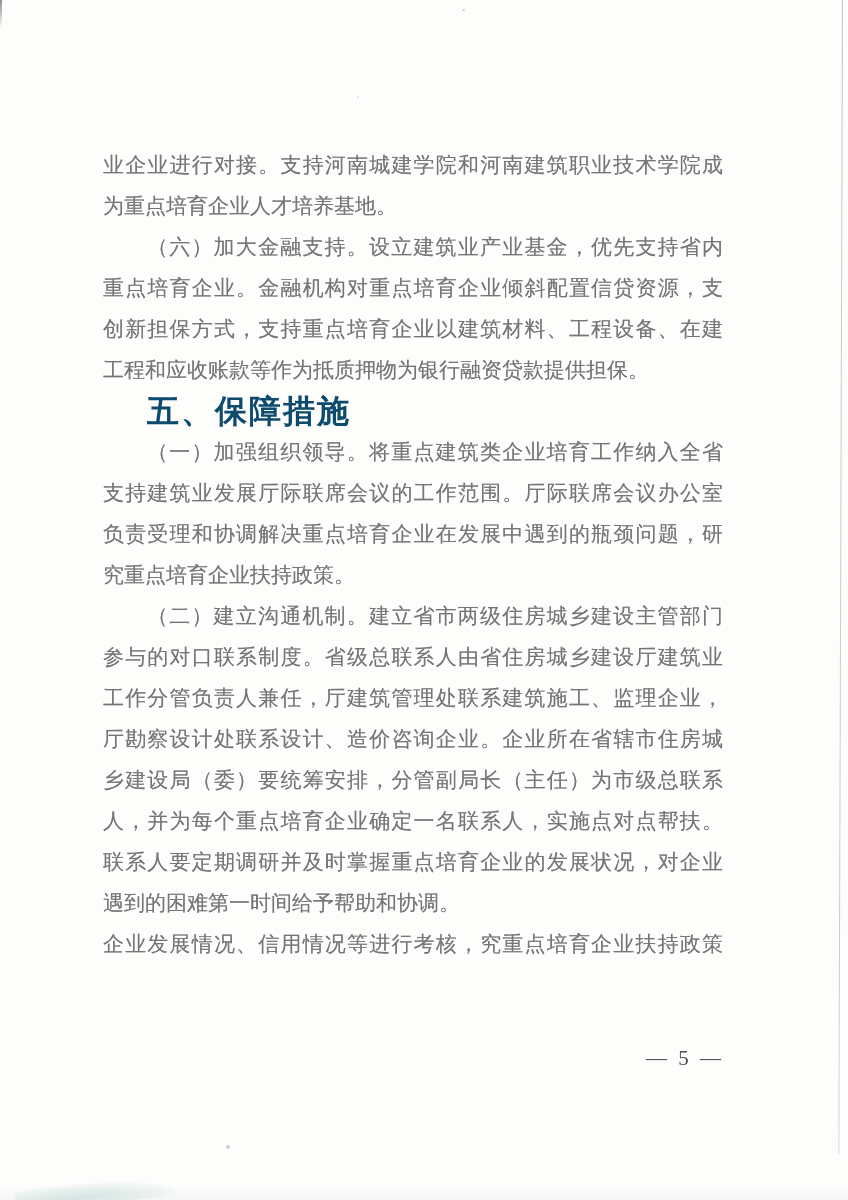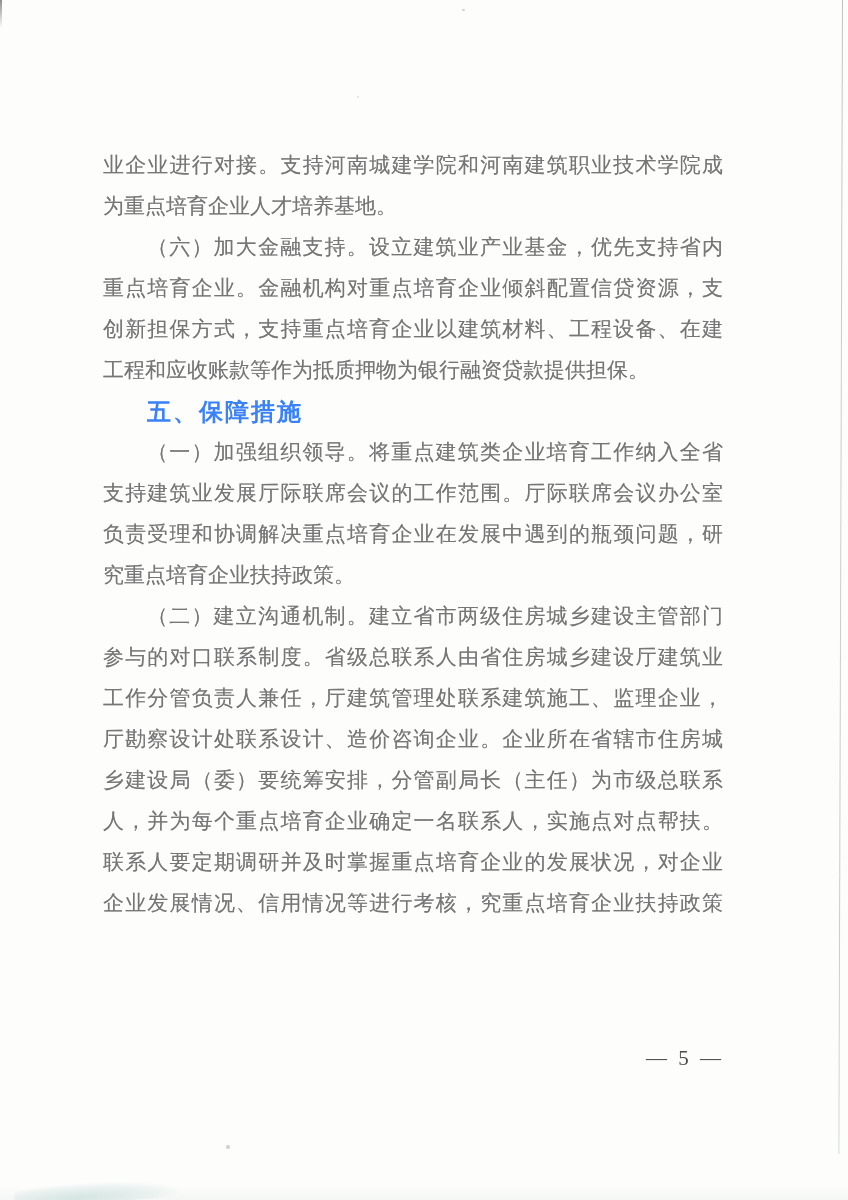--- a/index.html
+++ b/index.html
@@ -33,23 +33,23 @@
   .ln.j {
     white-space: normal;
     text-align: justify;
     text-align-last: justify;
   }
   .ln.ind {
     text-indent: 44px;
   }
   .ln.heading {
     font-family: "Liberation Sans", "DejaVu Sans", sans-serif;
-    font-size: 24px;
+    font-size: 32px;
     font-weight: bold;
-    color: #3b82f6;
+    color: #0c4a6e;
     letter-spacing: 2px;
     text-indent: 44px;
     text-shadow: none;
     white-space: nowrap;
   }
   .page-number {
     position: absolute;
     top: 1046px;
     right: 124px;
     font-size: 21px;
@@ -115,20 +115,21 @@
     <div class="ln j">支持建筑业发展厅际联席会议的工作范围。厅际联席会议办公室</div>
     <div class="ln j">负责受理和协调解决重点培育企业在发展中遇到的瓶颈问题，研</div>
     <div class="ln">究重点培育企业扶持政策。</div>
     <div class="ln j ind">（二）建立沟通机制。建立省市两级住房城乡建设主管部门</div>
     <div class="ln j">参与的对口联系制度。省级总联系人由省住房城乡建设厅建筑业</div>
     <div class="ln j">工作分管负责人兼任，厅建筑管理处联系建筑施工、监理企业，</div>
     <div class="ln j">厅勘察设计处联系设计、造价咨询企业。企业所在省辖市住房城</div>
     <div class="ln j">乡建设局（委）要统筹安排，分管副局长（主任）为市级总联系</div>
     <div class="ln j">人，并为每个重点培育企业确定一名联系人，实施点对点帮扶。</div>
     <div class="ln j">联系人要定期调研并及时掌握重点培育企业的发展状况，对企业</div>
+    <div class="ln">遇到的困难第一时间给予帮助和协调。</div>
     <div class="ln j">企业发展情况、信用情况等进行考核，究重点培育企业扶持政策</div>
   </div>
 
   <div class="page-number">— 5 —</div>
 
   <div class="scan-line-right"></div>
   <div class="edge-top-left"></div>
   <div class="smudge-bottom-left"></div>
   <div class="bottom-shade"></div>
   <div class="speck speck-1"></div>

